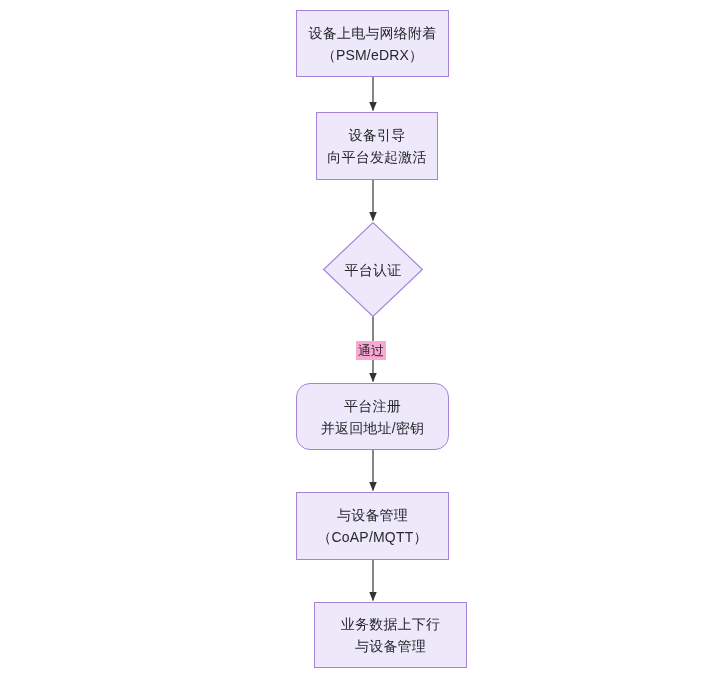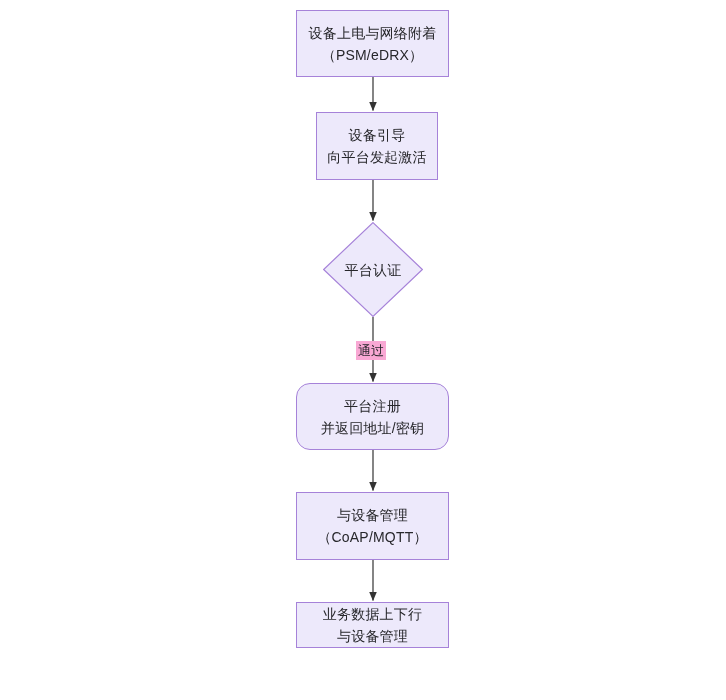--- a/index.html
+++ b/index.html
@@ -118,18 +118,18 @@
   <div class="node process" style="left:296px; top:383px; width:153px; height:67px;border-radius:14px;">
     <span class="label">平台注册
 并返回地址/密钥</span>
   </div>
 
   <div class="node process" style="left:296px; top:492px; width:153px; height:68px;">
     <span class="label">与设备管理
 （CoAP/MQTT）</span>
   </div>
 
-  <div class="node process" style="left:296px; top:602px; width:153px; height:46px;">
+  <div class="node process" style="left:314px; top:602px; width:153px; height:66px;">
     <span class="label">业务数据上下行
 与设备管理</span>
   </div>
 
 </div>
 
 </body></html>

